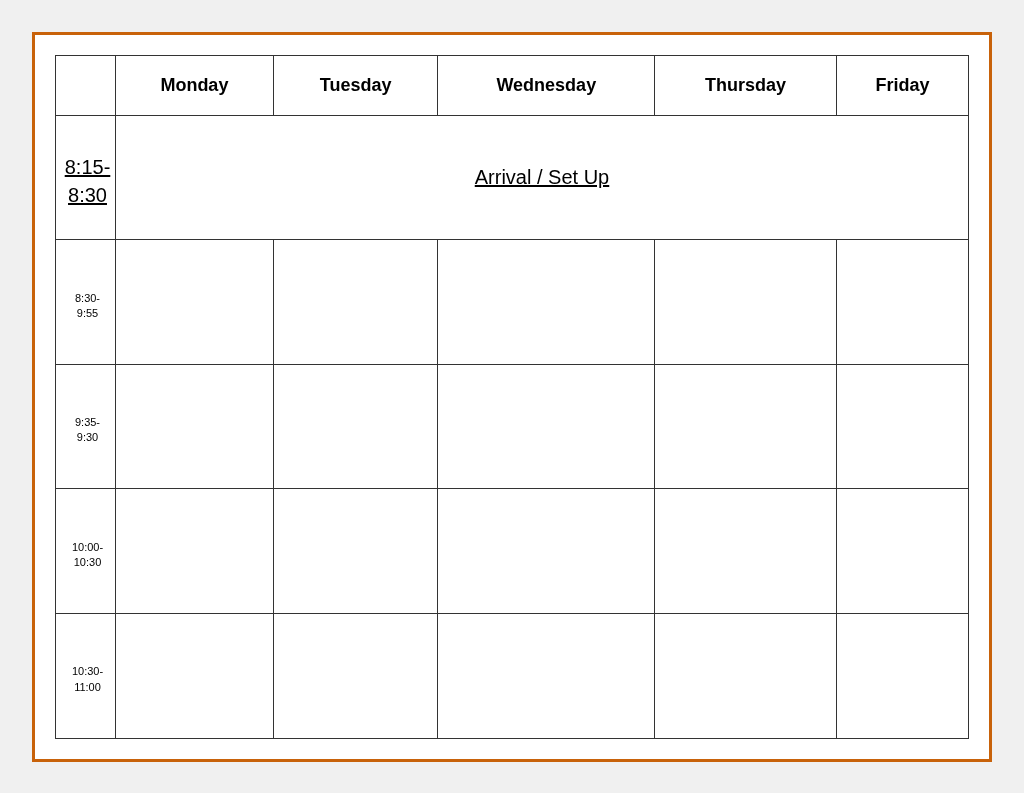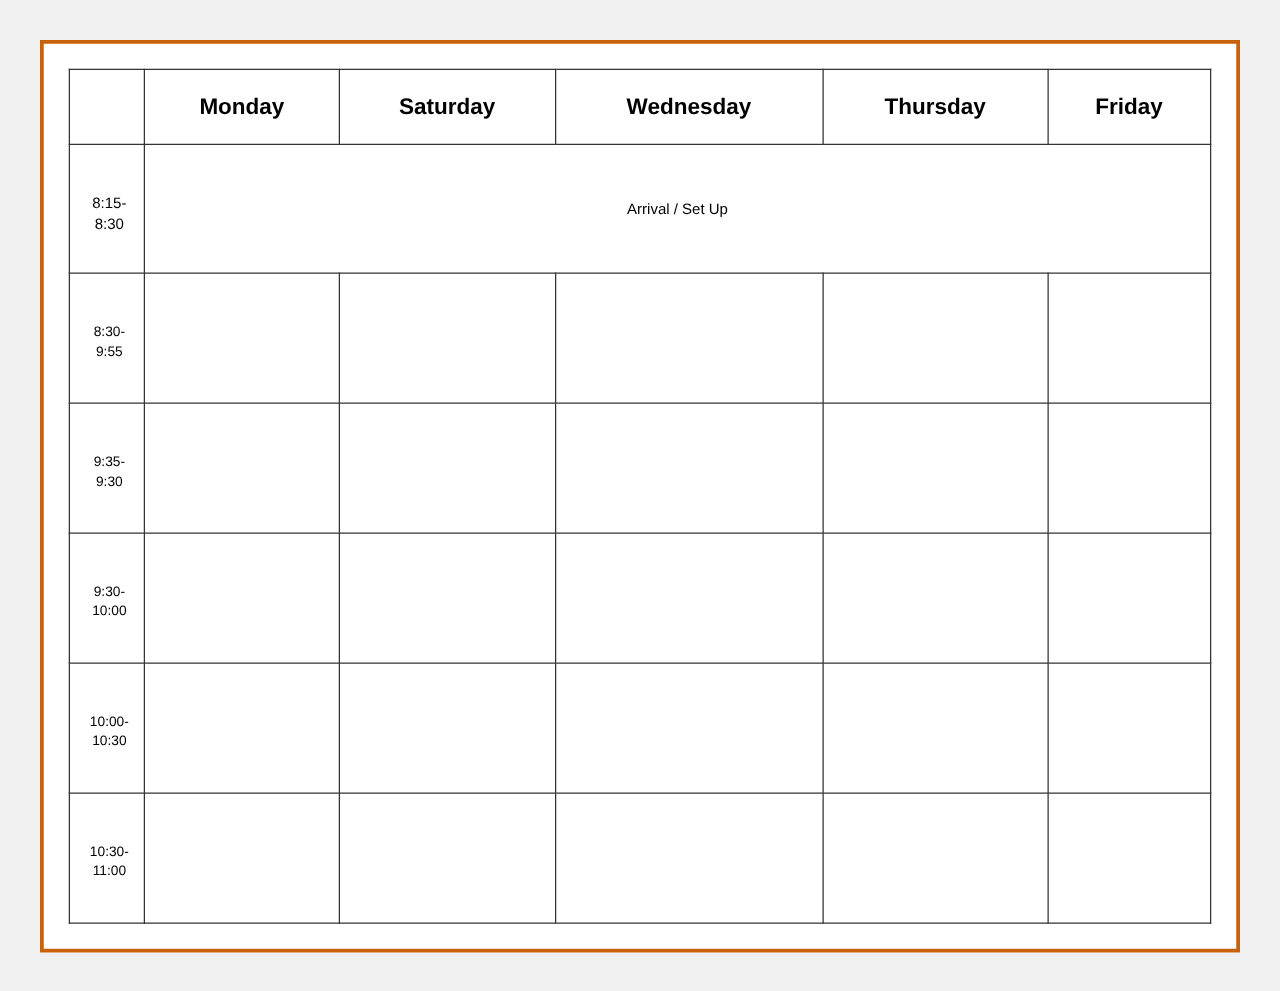--- a/index.html
+++ b/index.html
@@ -51,42 +51,43 @@
       width: 60px;
       font-size: 11px;
       line-height: 1.4;
       text-align: left;
       padding-left: 4px;
       vertical-align: top;
       padding-top: 8px;
     }
 
     .arrival-row td {
-      font-size: 12px;
+      font-size: 20px;
       height: 50px;
+      text-decoration: underline;
     }
 
     .schedule-table tbody tr {
       height: 82px;
     }
 
     .day-col {
       width: calc((100% - 60px) / 5);
     }
   </style>
 </head>
 <body>
 
 <div class="page-container">
   <table class="schedule-table">
     <thead>
       <tr>
         <th class="time-col"></th>
         <th class="day-col">Monday</th>
-        <th class="day-col">Saturday</th>
+        <th class="day-col">Tuesday</th>
         <th class="day-col">Wednesday</th>
         <th class="day-col">Thursday</th>
         <th class="day-col">Friday</th>
       </tr>
     </thead>
     <tbody>
       <tr class="arrival-row">
         <td class="time-col" style="white-space: pre-line;">8:15-
 8:30</td>
         <td colspan="5">Arrival / Set Up</td>
@@ -103,29 +104,20 @@
       <tr>
         <td class="time-col" style="white-space: pre-line;">9:35-
 9:30</td>
         <td class="day-col"></td>
         <td class="day-col"></td>
         <td class="day-col"></td>
         <td class="day-col"></td>
         <td class="day-col"></td>
       </tr>
       <tr>
-        <td class="time-col" style="white-space: pre-line;">9:30-
-10:00</td>
-        <td class="day-col"></td>
-        <td class="day-col"></td>
-        <td class="day-col"></td>
-        <td class="day-col"></td>
-        <td class="day-col"></td>
-      </tr>
-      <tr>
         <td class="time-col" style="white-space: pre-line;">10:00-
 10:30</td>
         <td class="day-col"></td>
         <td class="day-col"></td>
         <td class="day-col"></td>
         <td class="day-col"></td>
         <td class="day-col"></td>
       </tr>
       <tr>
         <td class="time-col" style="white-space: pre-line; margin-top: 17px;">10:30-

